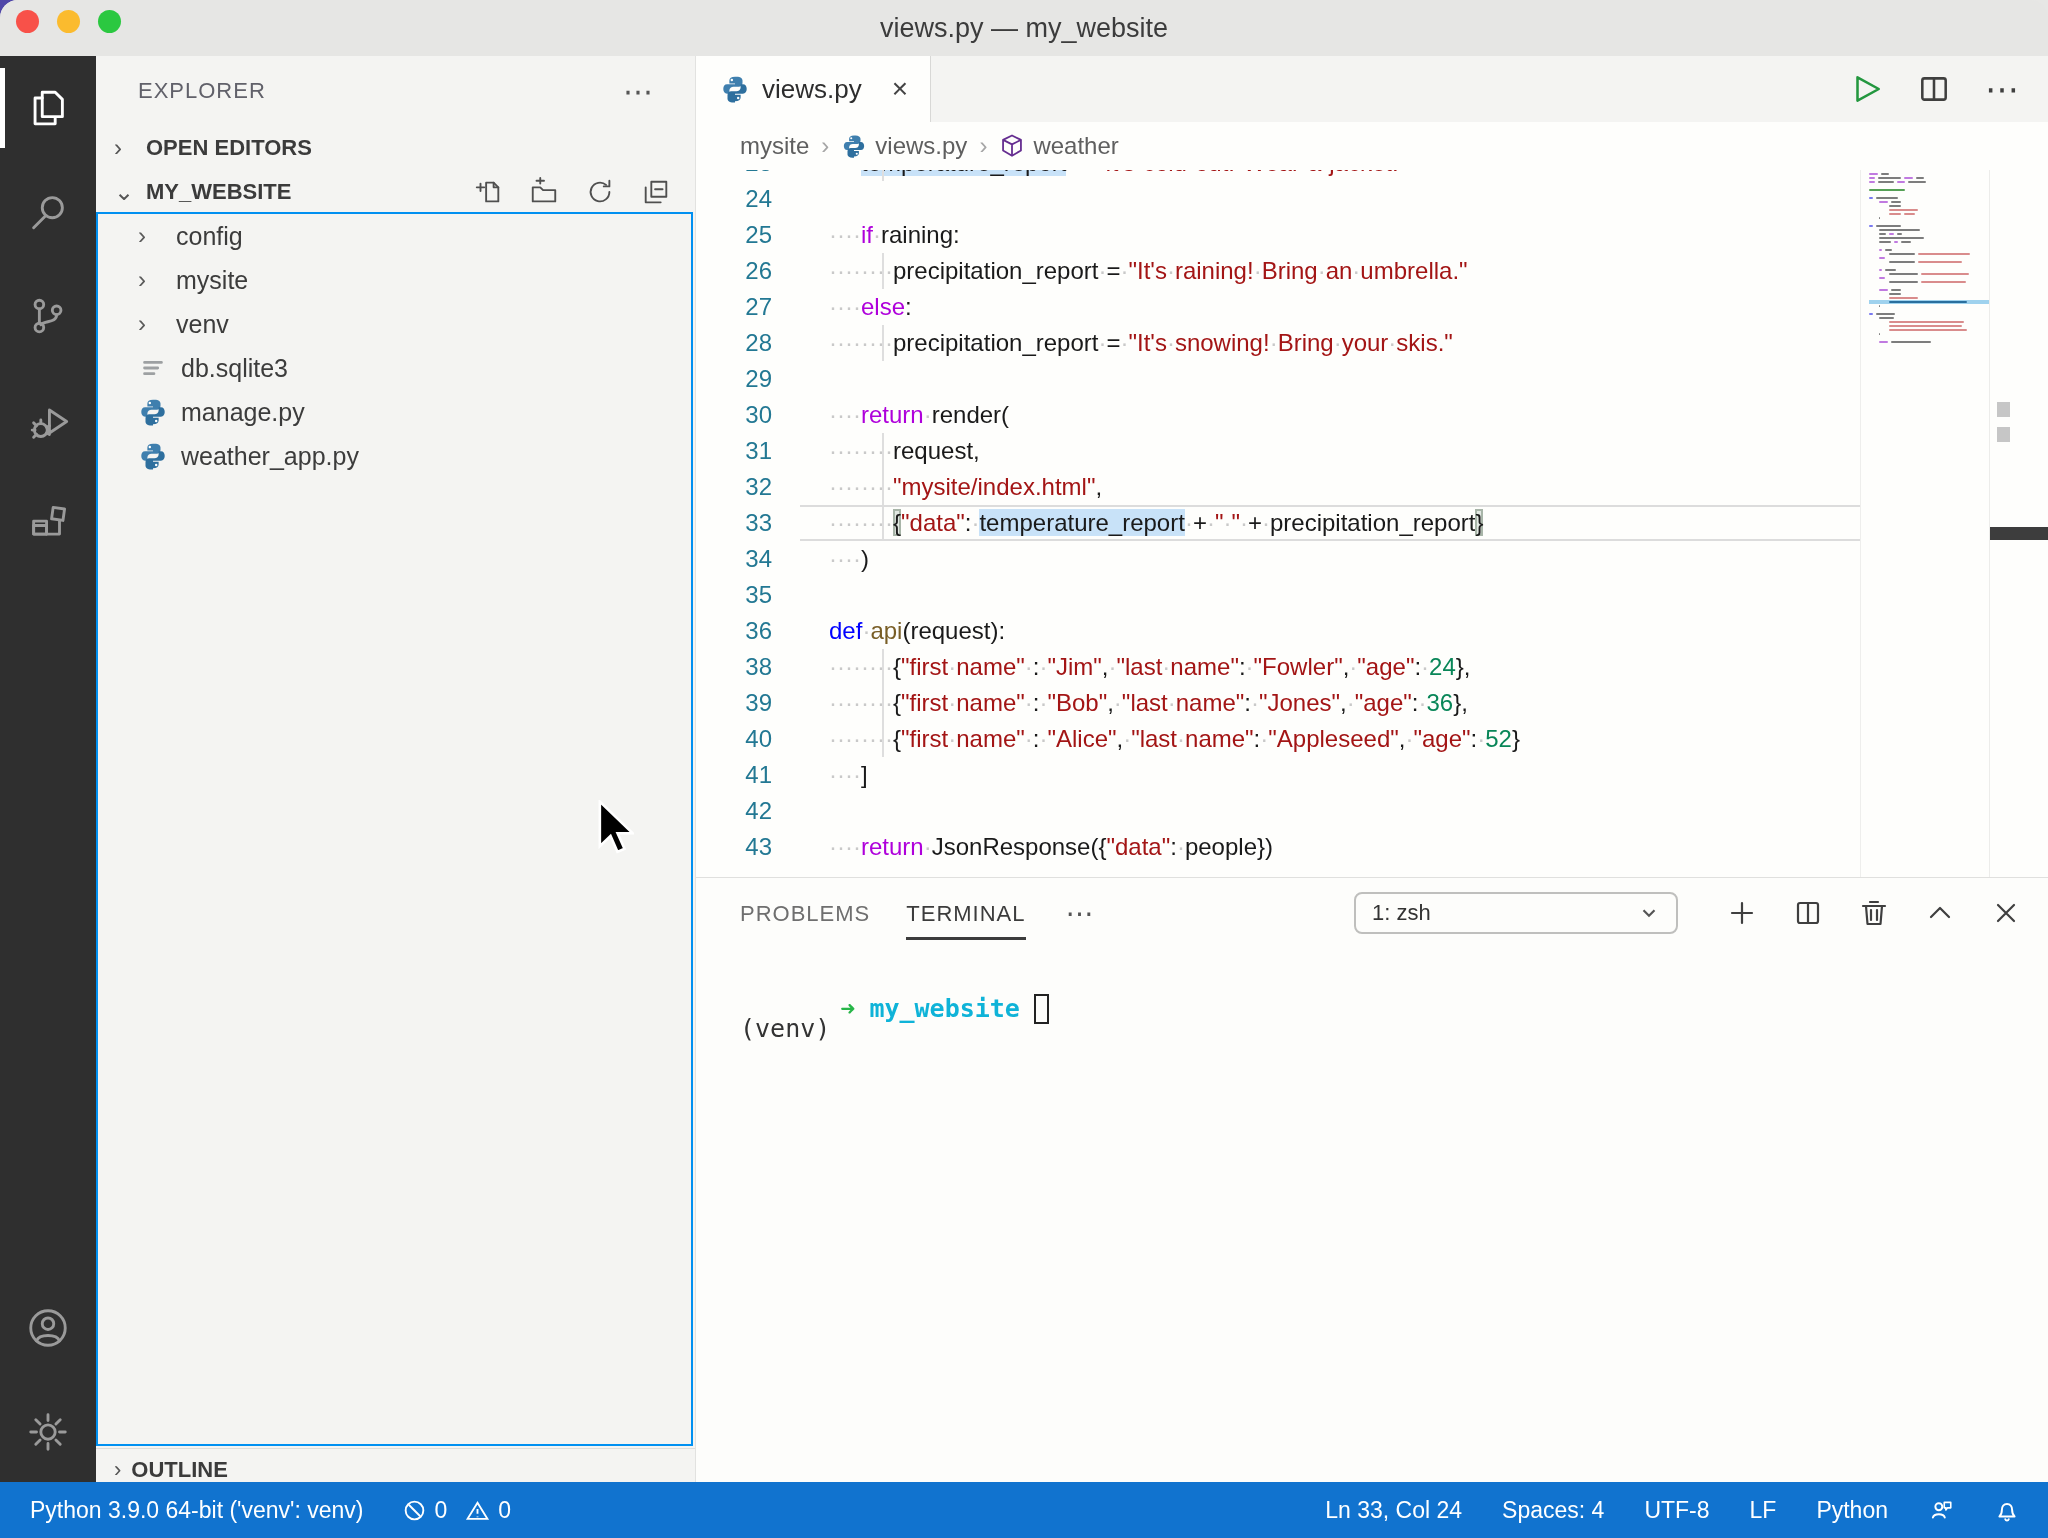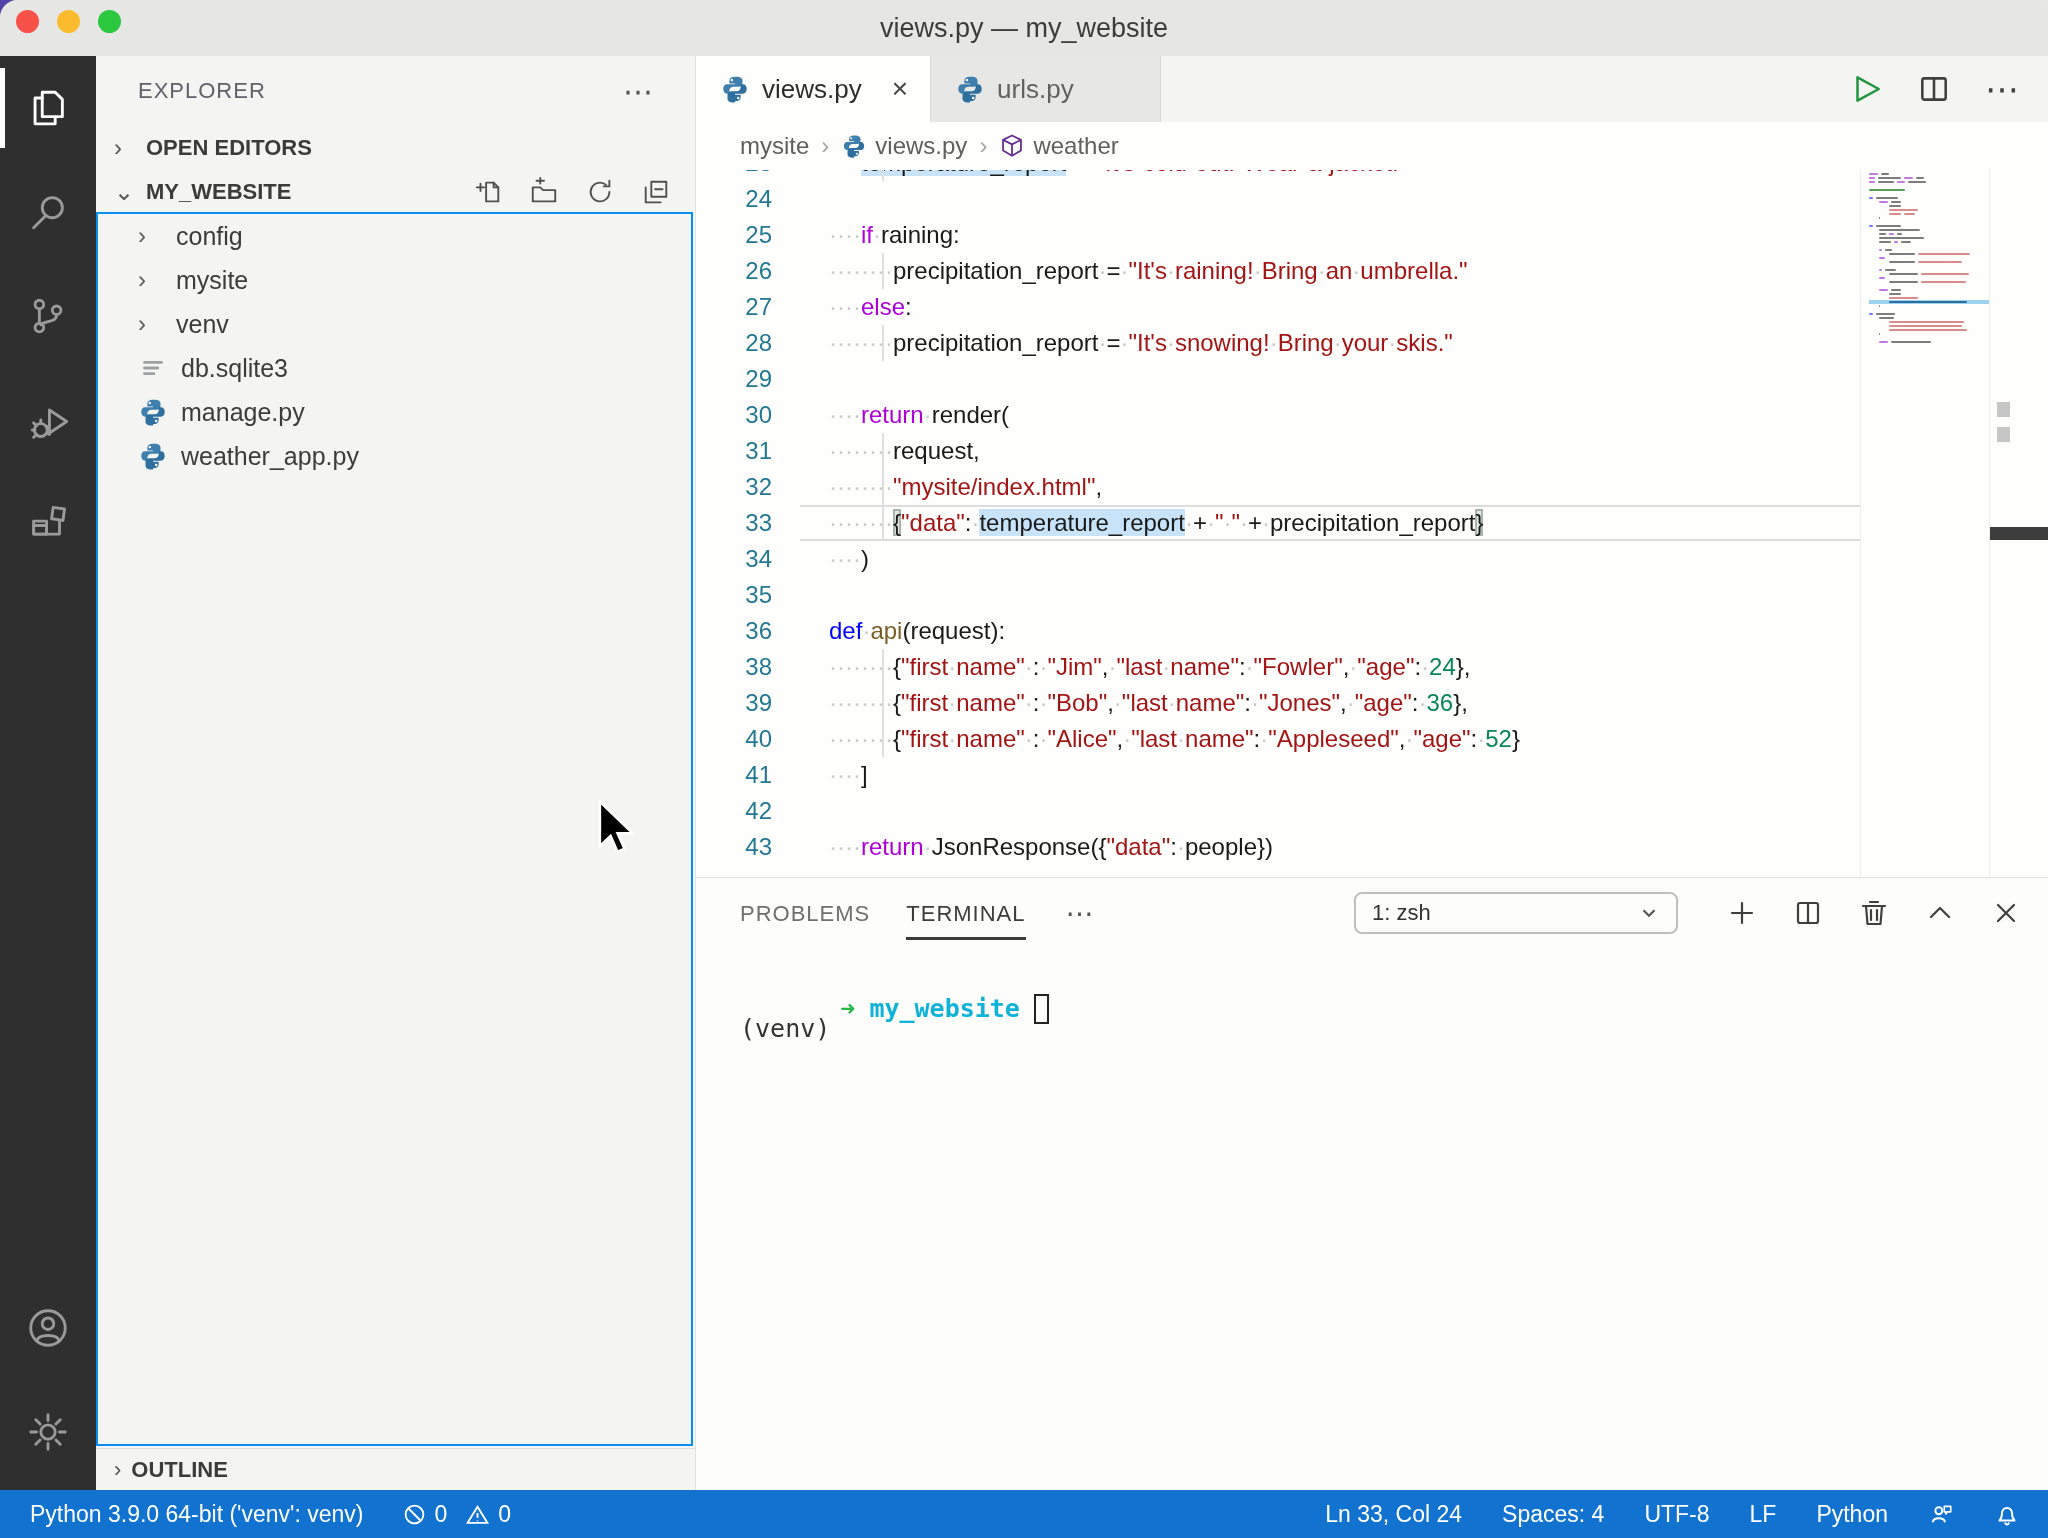--- a/index.html
+++ b/index.html
@@ -87,21 +87,21 @@
   .panel-more { margin-left:40px; font-size:28px; color:#555; letter-spacing:2px; }
   .shell-select { position:absolute; left:658px; top:14px; width:324px; height:42px; border:2px solid #bfbfbd; border-radius:8px; background:#fdfdfb; display:flex; align-items:center; padding:0 16px; font-size:22px; color:#333; }
   .shell-select .sel-chev { margin-left:auto; width:22px; height:22px; fill:none; stroke:#555; stroke-width:2.4; }
   .panel-actions { position:absolute; right:26px; top:14px; display:flex; gap:34px; align-items:center; height:42px; }
   .panel-actions svg { width:32px; height:32px; fill:none; stroke:#3f3f3f; stroke-width:2.2; stroke-linecap:round; stroke-linejoin:round; }
   .term-body { position:absolute; left:44px; top:96px; font-family:"DejaVu Sans Mono", monospace; font-size:25px; display:flex; align-items:center; gap:0; }
   .t-venv { color:#333;margin-top:40px; } .t-arrow { color:#27b648; padding:0 14px 0 10px; } .t-cwd { color:#0fb3d8; font-weight:bold; }
   .term-cursor { display:inline-block; width:15px; height:30px; border:2.5px solid #222; margin-left:14px; }
 
   
-  .statusbar { position:absolute; left:0; right:0; bottom:0; height:48px; background:#1173cf; color:#fff; display:flex; align-items:center; font-size:23px; }
+  .statusbar { position:absolute; left:0; right:0; bottom:0; height:56px; background:#1173cf; color:#fff; display:flex; align-items:center; font-size:23px; }
   .sb-left { display:flex; align-items:center; gap:38px; padding-left:30px; }
   .sb-right { margin-left:auto; display:flex; align-items:center; gap:40px; padding-right:28px; }
   .sb-item { display:flex; align-items:center; gap:10px; }
   .sb-item svg { width:26px; height:26px; fill:none; stroke:#fff; stroke-width:1.8; stroke-linecap:round; stroke-linejoin:round; }
   .problems { display:flex; align-items:center; gap:8px; }
   .problems svg { width:25px; height:25px; fill:none; stroke:#fff; stroke-width:1.8; }
 
   .mouse-cursor { position:absolute; left:592px; top:800px; width:42px; height:56px; z-index:40; }
   .py-ic, .cicon { display:inline-block; }
 </style>
@@ -259,29 +259,20 @@
       <div id="tabs-host" style="display:flex">
           <div class="tab active">
             <svg viewBox="0 0 32 32" class="py-ic">
               <path fill="#3f7fae" d="M16 3c-4 0-6 1.6-6 4v3h6v1H7.5C5 11 3.5 13.2 3.5 16s1.5 5 4 5H10v-3.5c0-2.5 2-4 4.5-4H20c2.2 0 4-1.8 4-4V7c0-2.4-2.6-4-6-4h-2z"></path>
               <circle cx="12.6" cy="6.4" r="1.3" fill="#fff"></circle>
               <path fill="#2e6f9e" d="M16 29c4 0 6-1.6 6-4v-3h-6v-1h8.5c2.5 0 4-2.2 4-5s-1.5-5-4-5H22v3.5c0 2.5-2 4-4.5 4H12c-2.2 0-4 1.8-4 4v4c0 2.4 2.6 4 6 4h2z"></path>
               <circle cx="19.4" cy="25.6" r="1.3" fill="#fff"></circle>
             </svg>
             <span>views.py</span>
             <span class="close">×</span>
-          </div>
-          <div class="tab">
-            <svg viewBox="0 0 32 32" class="py-ic">
-              <path fill="#3f7fae" d="M16 3c-4 0-6 1.6-6 4v3h6v1H7.5C5 11 3.5 13.2 3.5 16s1.5 5 4 5H10v-3.5c0-2.5 2-4 4.5-4H20c2.2 0 4-1.8 4-4V7c0-2.4-2.6-4-6-4h-2z"></path>
-              <circle cx="12.6" cy="6.4" r="1.3" fill="#fff"></circle>
-              <path fill="#2e6f9e" d="M16 29c4 0 6-1.6 6-4v-3h-6v-1h8.5c2.5 0 4-2.2 4-5s-1.5-5-4-5H22v3.5c0 2.5-2 4-4.5 4H12c-2.2 0-4 1.8-4 4v4c0 2.4 2.6 4 6 4h2z"></path>
-              <circle cx="19.4" cy="25.6" r="1.3" fill="#fff"></circle>
-            </svg>
-            <span>urls.py</span>
           </div>
         </div>
       <div class="tab-actions">
         <svg viewBox="0 0 32 32" style="stroke:#23973f">
             <path d="M8 5l20 11L8 27z"></path>
           </svg>
         <svg viewBox="0 0 32 32">
             <rect x="5" y="6" width="22" height="20" rx="2"></rect>
             <path d="M16 6v20"></path>
           </svg>

